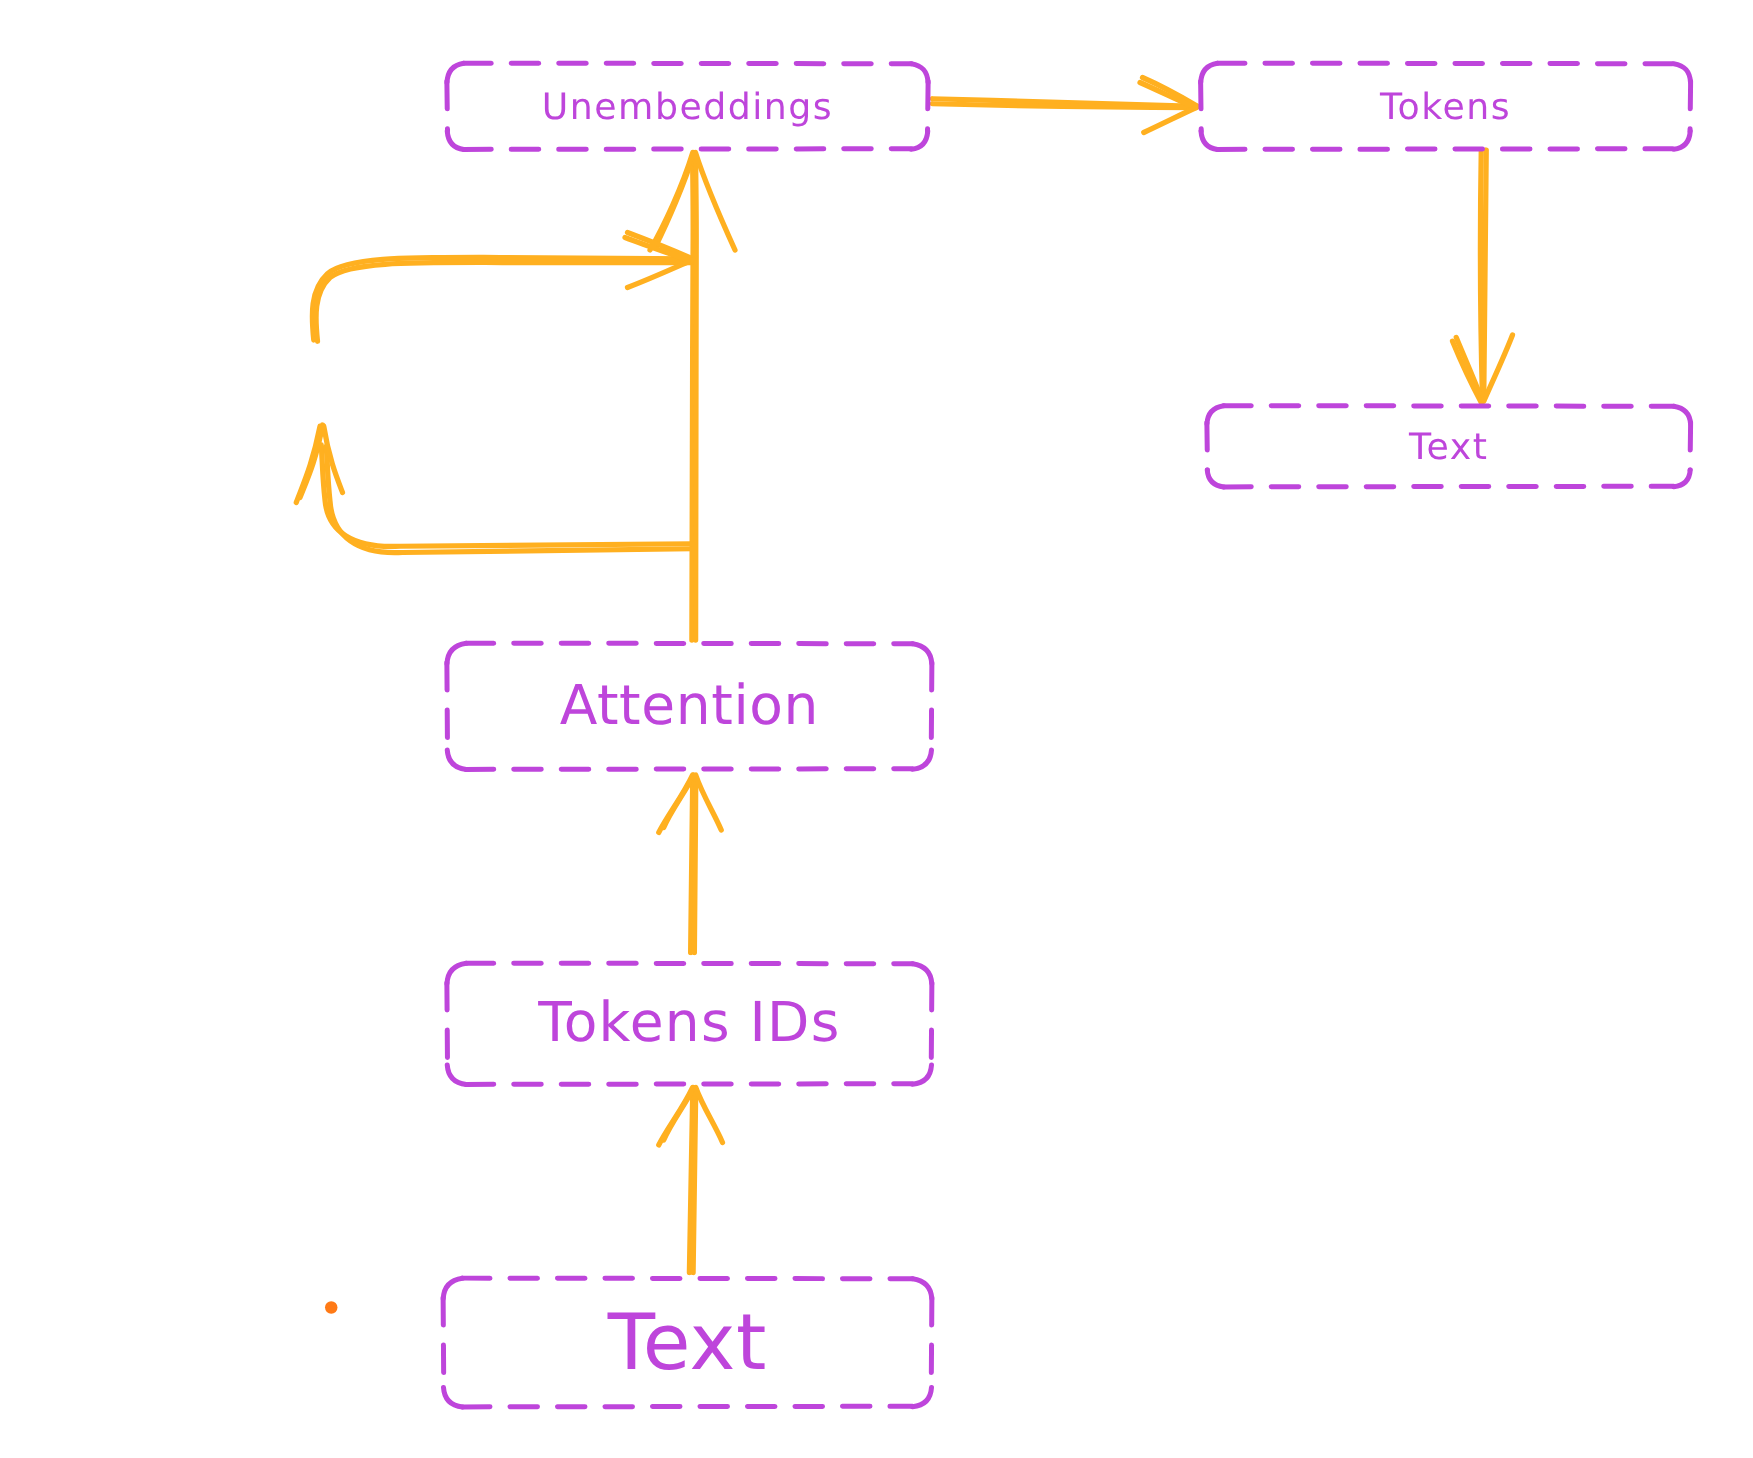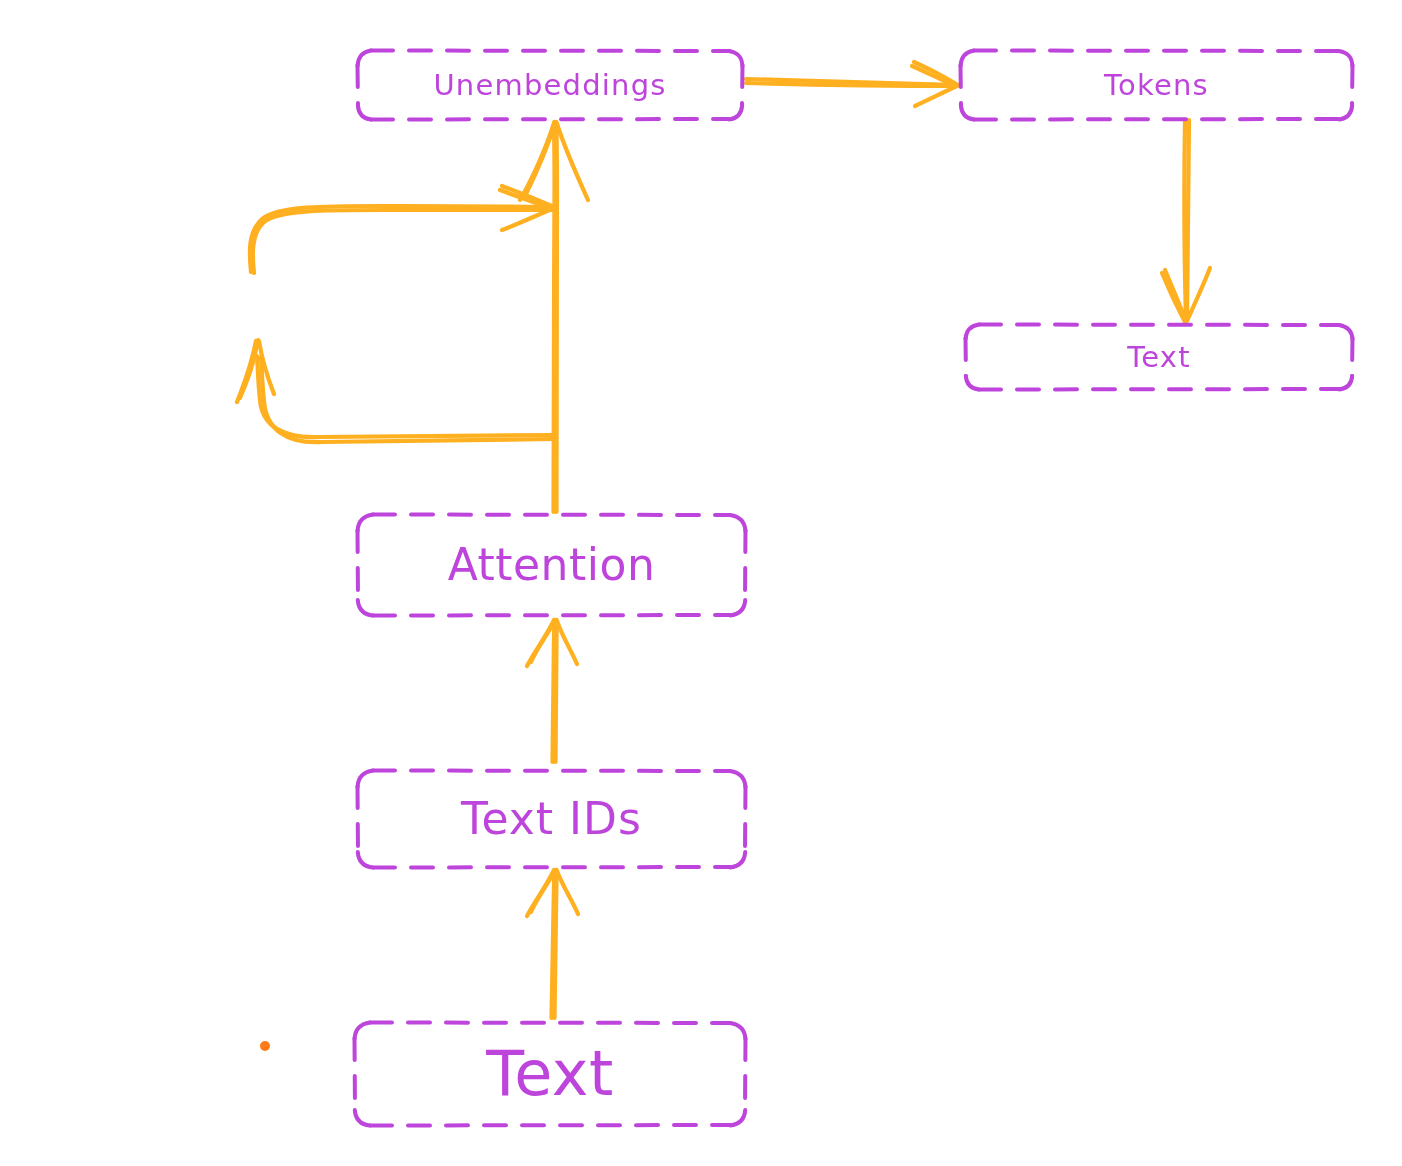--- a/index.html
+++ b/index.html
@@ -203,21 +203,21 @@
         <path d="M18,2.5 L375,3" stroke-dasharray="22 16"></path>
         <path d="M18,99.5 L375,99" stroke-dasharray="22 16"></path>
         <path d="M2.5,18 L3,84" stroke-dasharray="22 16"></path>
         <path d="M390.5,18 L390,84" stroke-dasharray="22 16"></path>
         <path d="M18,2.6 C8,4 3,10 2.6,19"></path>
         <path d="M375,3 C385,4.5 390,10 390.4,19"></path>
         <path d="M2.8,84 C3.4,93 8.5,98.5 18,99.6"></path>
         <path d="M390.2,84 C389.6,93 384.5,98.5 375,99.4"></path>
       </g>
     </svg>
-    <span class="node-label" style="font-size: 44px; letter-spacing: 1px; color: rgb(190, 69, 219);">Text IDs</span>
+    <span class="node-label" style="font-size: 44px; letter-spacing: 1px; color: rgb(190, 69, 219);">Tokens IDs</span>
   </div>
 
   <div class="node sz-xl" style="left:352px; top:1020px; width:396px; height:108px;">
     <svg class="node-frame" viewBox="0 0 396 108" preserveAspectRatio="none">
       <g fill="none" stroke="#be45db" stroke-width="4" stroke-linecap="round">
         <path d="M18,2.5 L378,3" stroke-dasharray="22 16"></path>
         <path d="M18,105.5 L378,105" stroke-dasharray="22 16"></path>
         <path d="M2.5,18 L3,90" stroke-dasharray="22 16"></path>
         <path d="M393.5,18 L393,90" stroke-dasharray="22 16"></path>
         <path d="M18,2.6 C8,4 3,10 2.6,19"></path>

